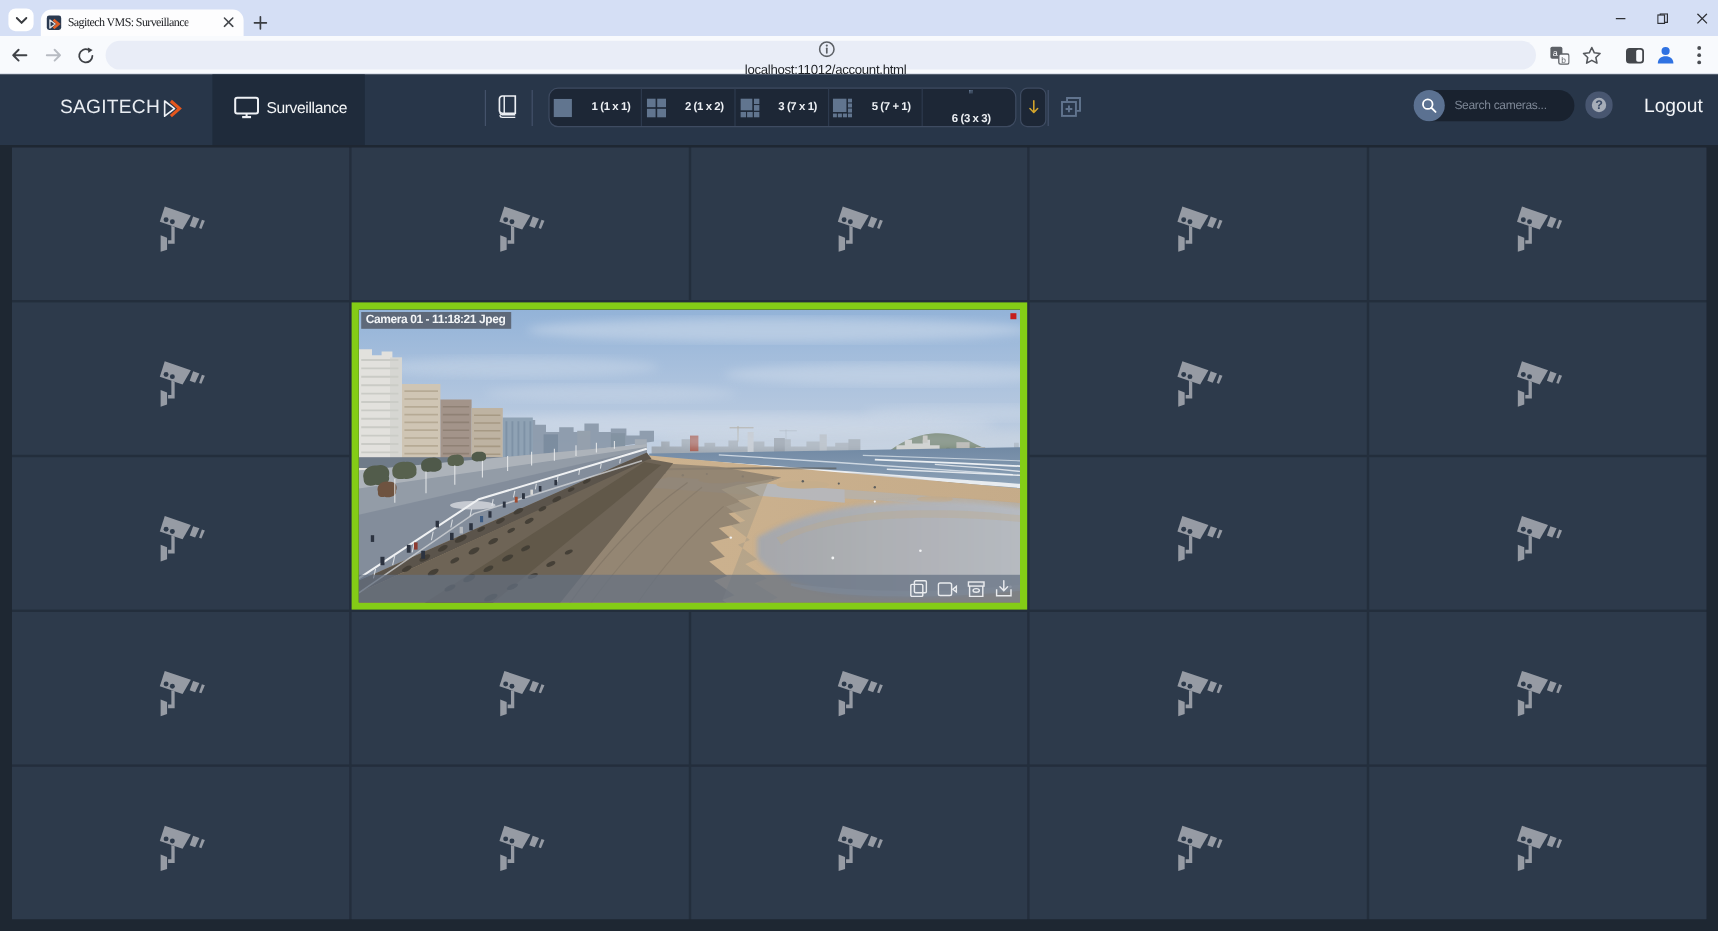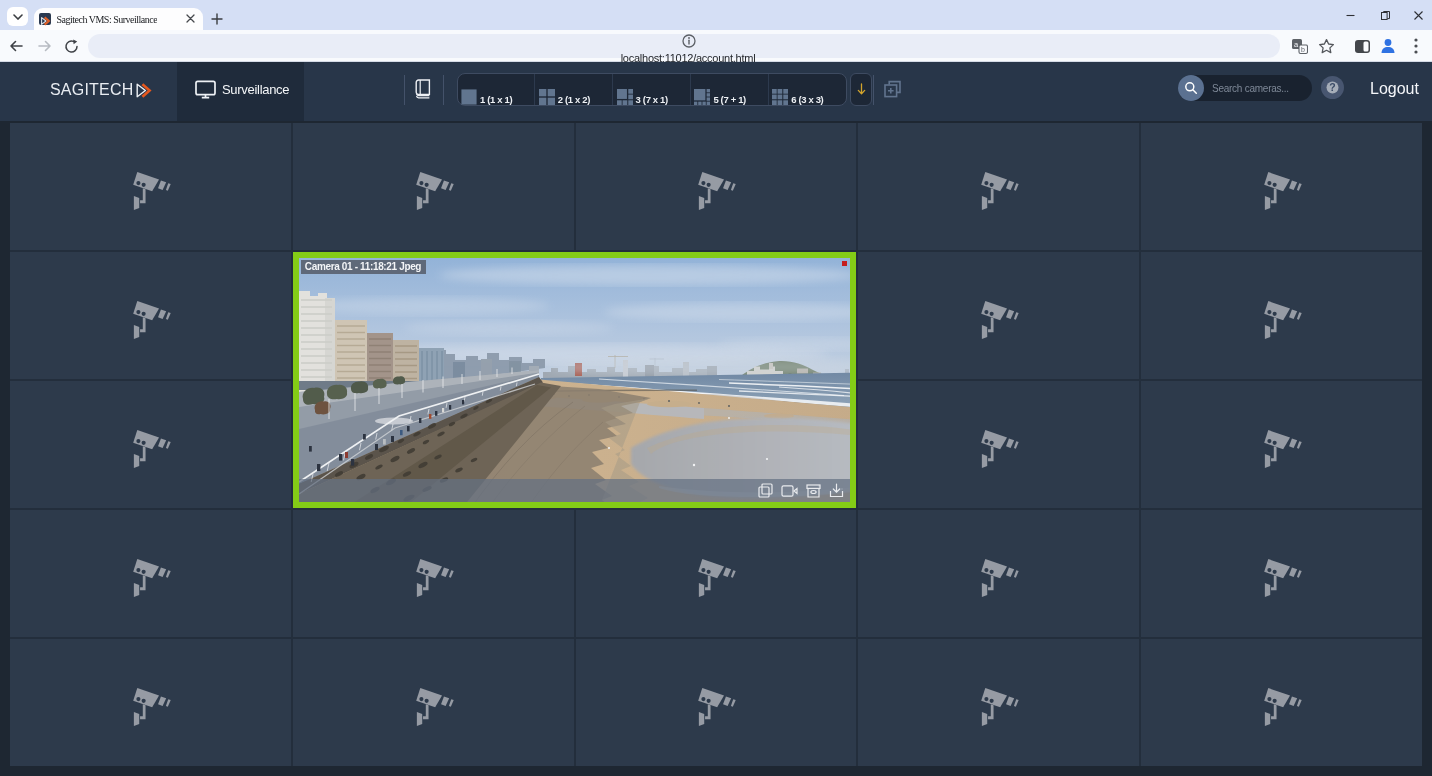--- a/index.html
+++ b/index.html
@@ -26,23 +26,23 @@
   
   .apphdr { position:absolute; top:62px; left:0; width:1432px; height:59px; background:#283649; color:#eef1f5; }
   .logo { position:absolute; left:50px; top:0; height:56px; display:flex; align-items:center; }
   .logo .word { font-size:16px; letter-spacing:0.2px; color:#e9edf2; font-weight:400; }
   .navtab { position:absolute; top:0; height:59px; display:flex; align-items:center; gap:6px; font-size:13px; color:#f4f6f8; padding:0 18px; }
   .navtab > * { margin-top:-4px; flex:none; }
   .navtab span { white-space:nowrap; letter-spacing:-0.3px; }
   .navtab.active { background:#1f2b3b; }
   .hsep { position:absolute; top:13px; width:1px; height:30px; background:#44526a; }
   .laybar { position:absolute; left:456.5px; top:11px; height:33px; background:#1d2736; border:1px solid #3e4b61; border-radius:8px; display:flex; align-items:center; }
-  .laybtn { width:77.8px; height:100%; display:flex; align-items:flex-end; gap:3px; padding:0 0 0 3.5px; font-size:9.5px; letter-spacing:-0.35px; font-weight:700; color:#edf0f4; border-right:1px solid #2d3a4e; }
+  .laybtn { width:77.8px; height:100%; display:flex; align-items:center; gap:16px; padding:0 0 0 3.5px; font-size:9.5px; letter-spacing:-0.35px; font-weight:700; color:#edf0f4; border-right:1px solid #2d3a4e; }
   .laybtn svg { margin-top:1px; }
-  .laybtn:last-child { border-right:none; }
+  .laybtn:last-child { border-right:none;flex-direction:column; }
   .dropbtn { position:absolute; left:850px; top:11px; width:22px; height:33px; background:#1d2736; border:1px solid #3e4b61; border-radius:6px; display:flex; align-items:center; justify-content:center; }
   .srch { position:absolute; left:1178px; top:13px; width:134px; height:26px; border-radius:13px; background:#19222f; display:flex; align-items:center; }
   .srch .badge { width:26px; height:26px; border-radius:50%; background:#5b7191; display:flex; align-items:center; justify-content:center; flex:none; }
   .srch .ph { margin-left:8px; font-size:10px; letter-spacing:-0.25px; color:#7e8897; }
   .helpbtn { position:absolute; left:1321px; top:14px; }
   .logout { position:absolute; left:1370px; top:0; height:54px; display:flex; align-items:center; font-size:16px; color:#f4f6f9; }
 
   
   .main { position:absolute; top:121px; left:0; width:1432px; height:655px; background:#1e2732; }
   .grid { position:absolute; top:2px; left:10px; display:grid; grid-template-columns:repeat(5,280.8px); grid-auto-rows:127px; gap:2px; background:#232e3c; }

